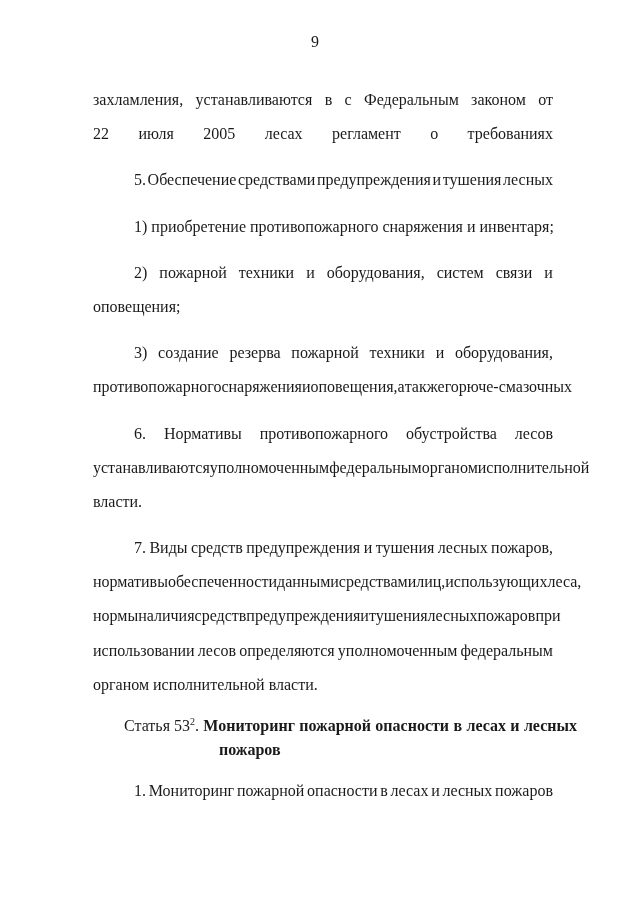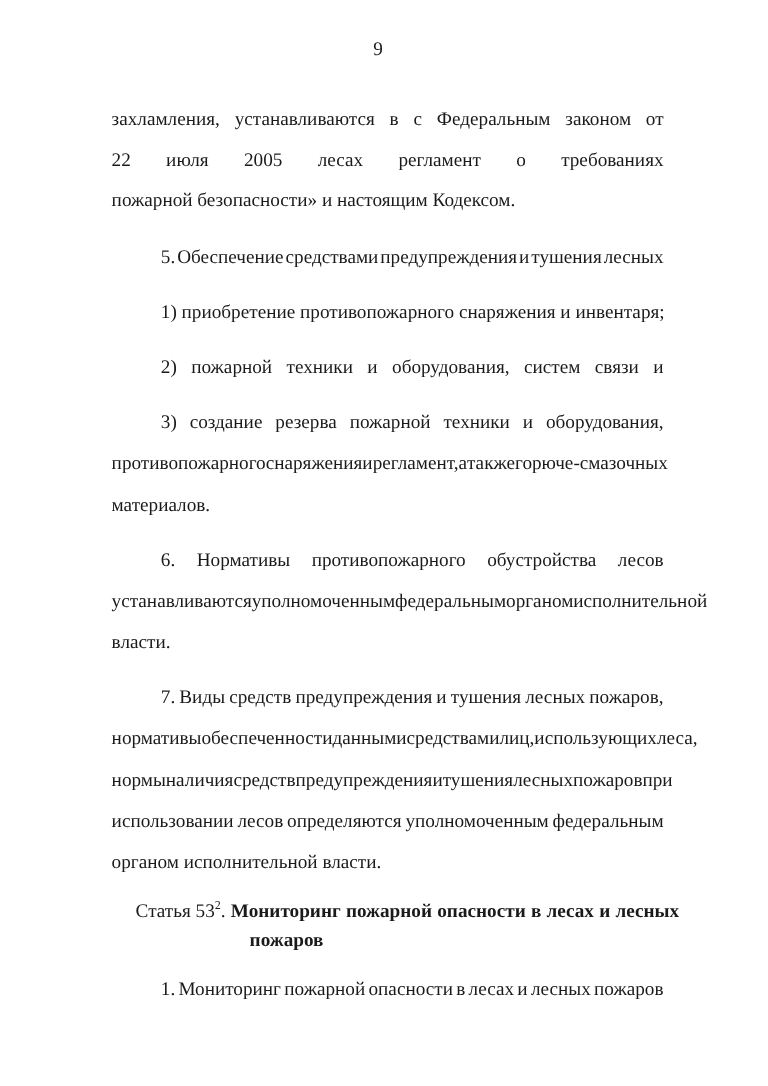--- a/index.html
+++ b/index.html
@@ -45,21 +45,21 @@
   }
   .line.j {
     display: flex;
     justify-content: space-between;
   }
   .line.ind { padding-left: 41px; }
   .line.j span { display: inline-block; }
 
   
   .heading {
-    margin: 1px 0 0 32px;
+    margin: 1px 0 0 43px;
     width: 453px;
   }
   .h1 {
     display: flex;
     justify-content: space-between;
     height: 24px;
     line-height: 24px;
     white-space: nowrap;
   }
   .h1 b, .h2 b { font-weight: bold; }
@@ -98,21 +98,20 @@
           </div>
           <div class="line j">
             <span>22</span>
             <span>июля</span>
             <span>2005</span>
             <span>лесах</span>
             <span>регламент</span>
             <span>о</span>
             <span>требованиях</span>
           </div>
-          <div class="line">пожарной безопасности» и настоящим Кодексом.</div>
         </div>
         <div class="para">
           <div class="line j ind">
             <span>5.</span>
             <span>Обеспечение</span>
             <span>средствами</span>
             <span>предупреждения</span>
             <span>и</span>
             <span>тушения</span>
             <span>лесных</span>
@@ -125,41 +124,41 @@
           <div class="line j ind">
             <span>2)</span>
             <span>пожарной</span>
             <span>техники</span>
             <span>и</span>
             <span>оборудования,</span>
             <span>систем</span>
             <span>связи</span>
             <span>и</span>
           </div>
+          <div class="line">оповещения;</div>
         </div>
         <div class="para">
           <div class="line j ind">
             <span>3)</span>
             <span>создание</span>
             <span>резерва</span>
             <span>пожарной</span>
             <span>техники</span>
             <span>и</span>
             <span>оборудования,</span>
           </div>
           <div class="line j">
             <span>противопожарного</span>
             <span>снаряжения</span>
             <span>и</span>
-            <span>регламент,</span>
+            <span>оповещения,</span>
             <span>а</span>
             <span>также</span>
             <span>горюче-смазочных</span>
           </div>
-          <div class="line">материалов.</div>
         </div>
         <div class="para">
           <div class="line j ind">
             <span>6.</span>
             <span>Нормативы</span>
             <span>противопожарного</span>
             <span>обустройства</span>
             <span>лесов</span>
           </div>
           <div class="line j">

